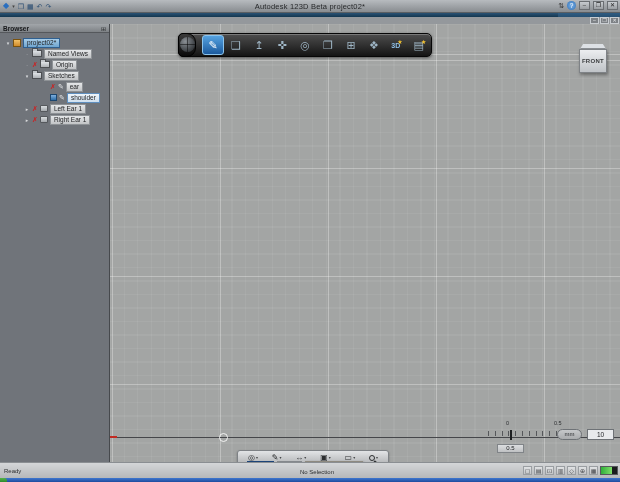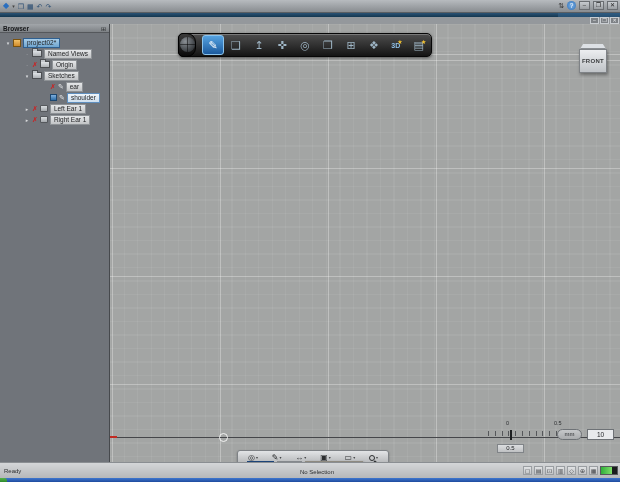--- a/index.html
+++ b/index.html
@@ -115,20 +115,21 @@
 
 <div class="abs titlebar">
   <div class="qa-icons" id="qa-icons">
       <span class="qa-icon logo">◆</span>
       <span class="qa-caret">▾</span>
       <span class="qa-icon">❒</span>
       <span class="qa-icon">▦</span>
       <span class="qa-icon">↶</span>
       <span class="qa-icon">↷</span>
     </div>
+  <div class="tb-title">Autodesk 123D Beta    project02*</div>
   <div class="tb-right">
     <span class="tb-sync">⇅</span>
     <span class="tb-help">?</span>
     <span class="win-btn">–</span>
     <span class="win-btn">❐</span>
     <span class="win-btn">✕</span>
   </div>
 </div>
 
 <div class="abs menubar"></div>

